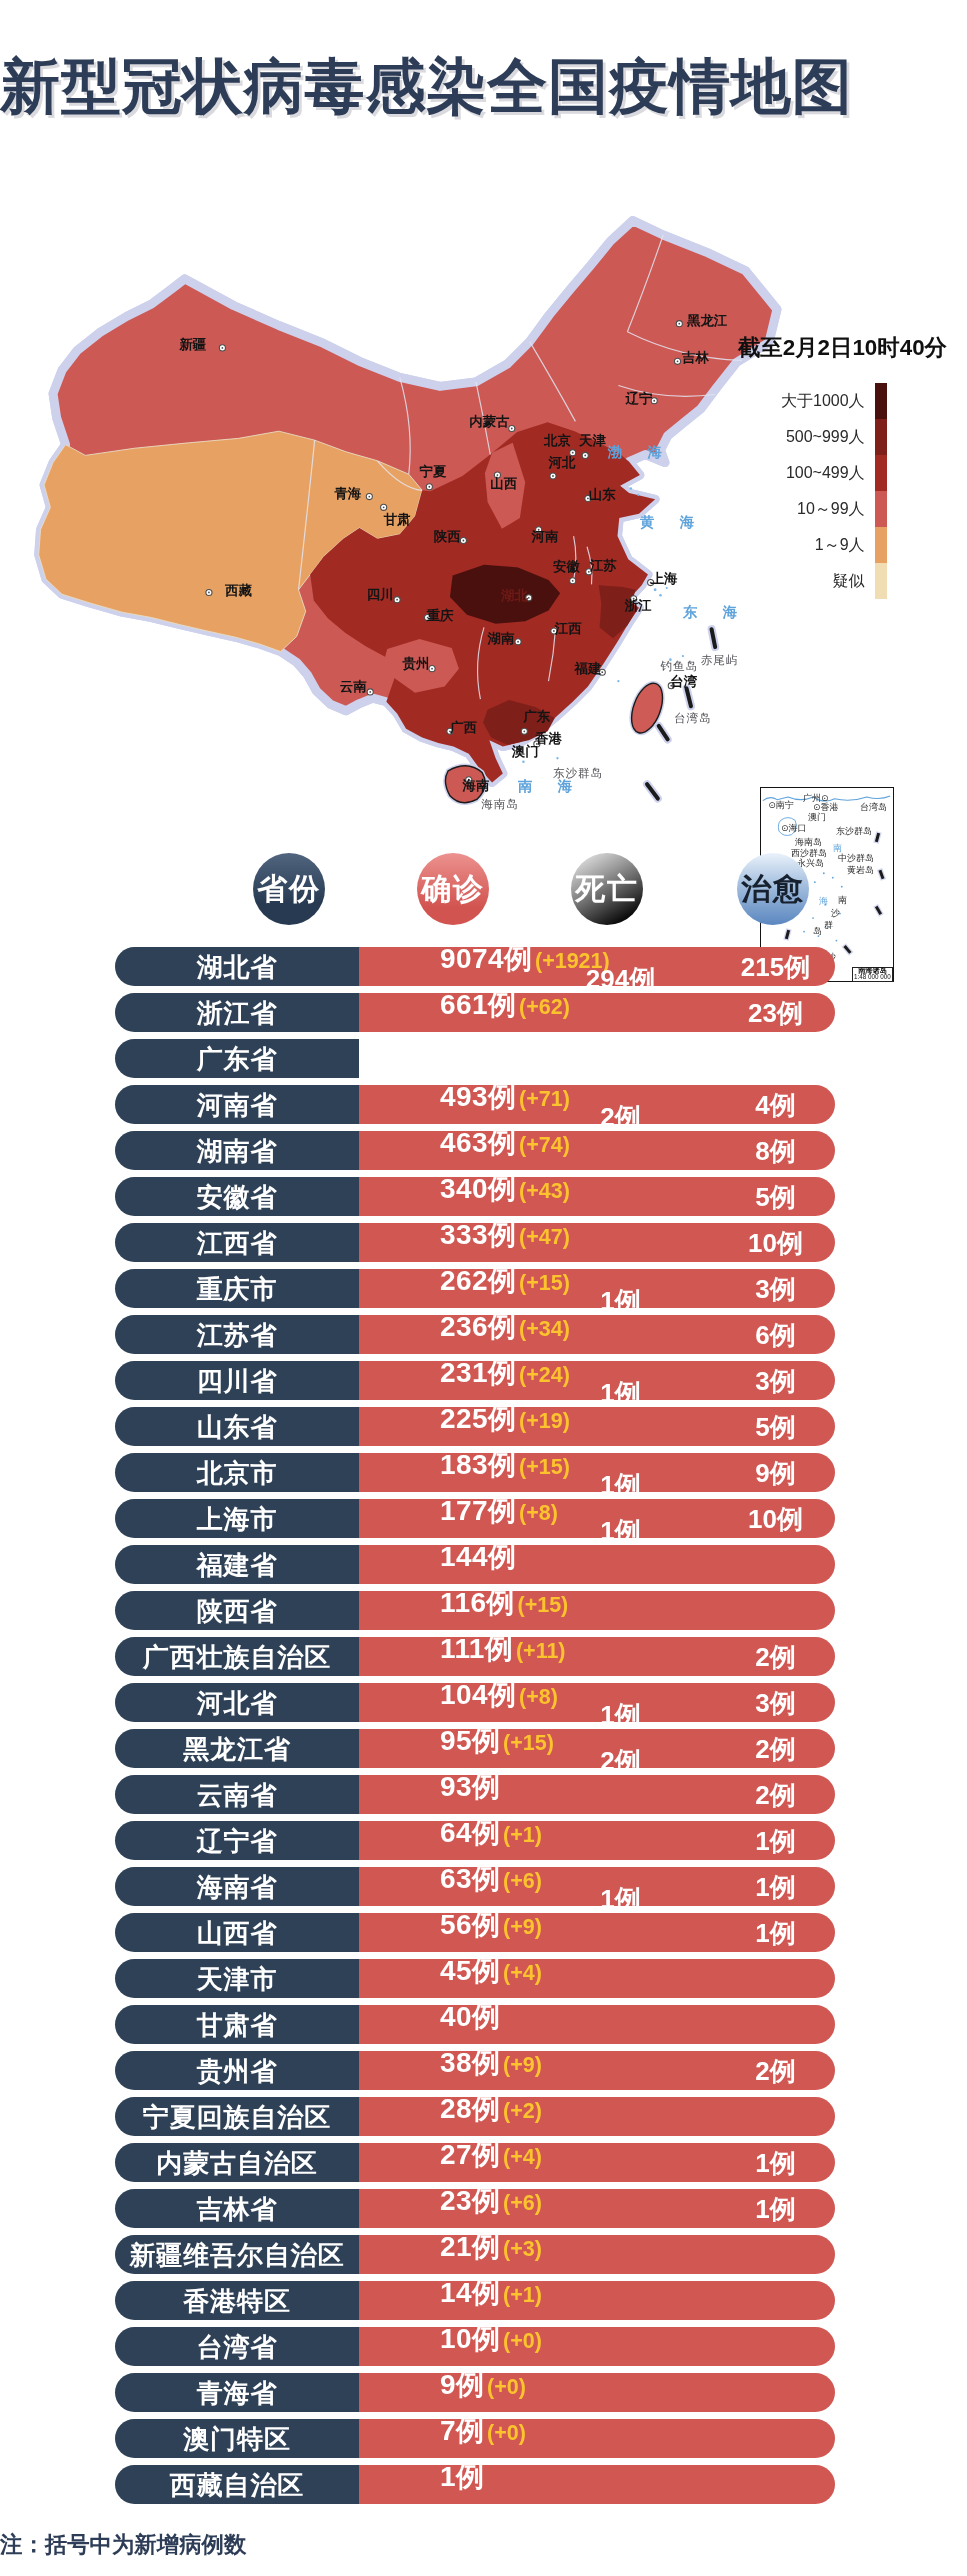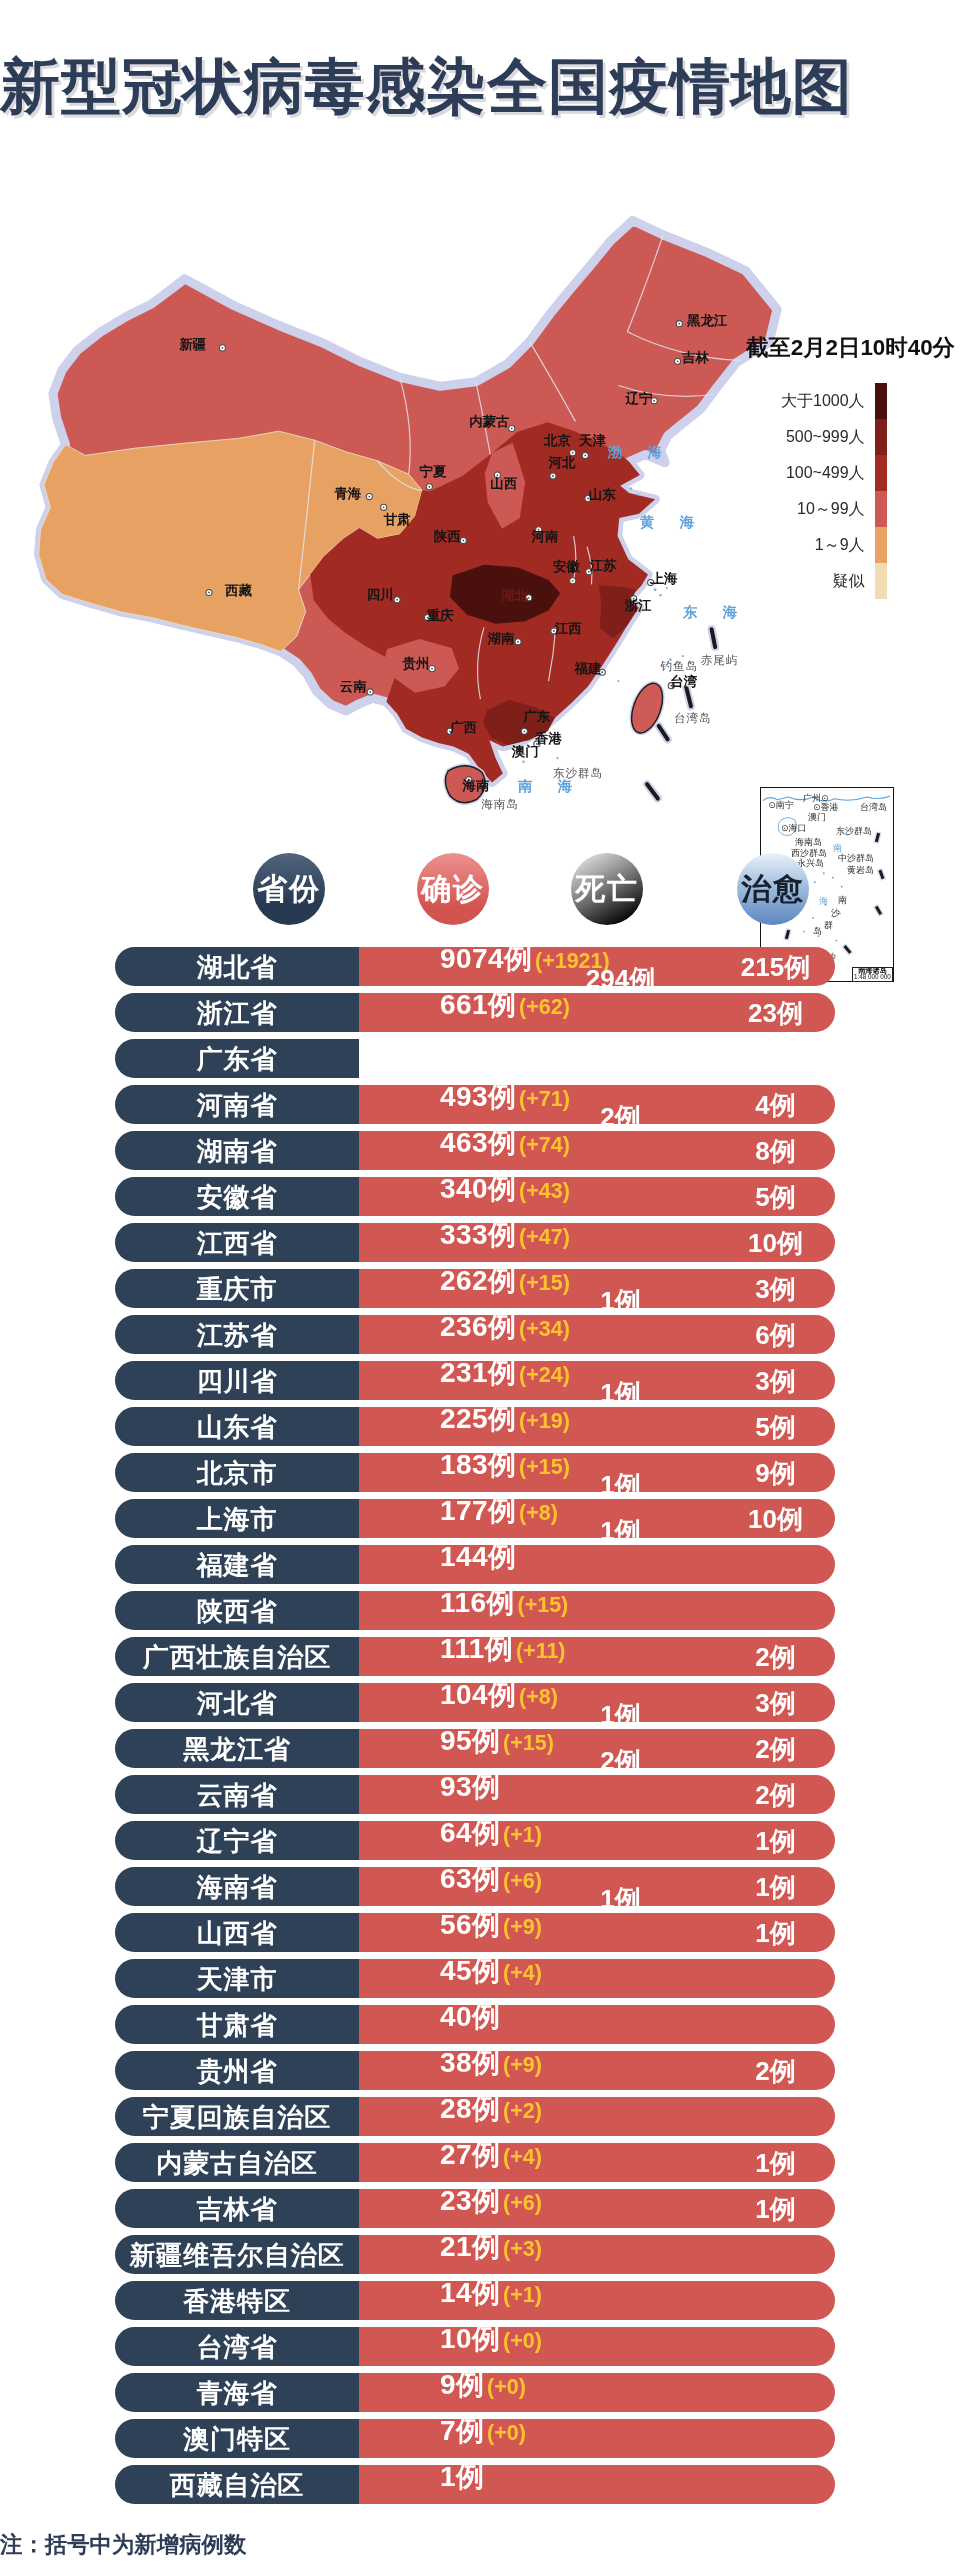--- a/index.html
+++ b/index.html
@@ -3,21 +3,21 @@
 <meta charset="utf-8">
 <style>
   html,body{margin:0;padding:0;}
   body{width:968px;height:2576px;position:relative;background:#ffffff;overflow:hidden;
        font-family:"Liberation Sans","DejaVu Sans",sans-serif;}
   .title{position:absolute;top:47px;left:0;width:850px;text-align:center;
          font-size:60px;font-weight:900;color:#2e3d57;letter-spacing:0.9px;
          text-shadow:2.7px 2.7px 0 #d9d9de;white-space:nowrap;}
   #map-svg{position:absolute;left:0;top:166px;}
   
-  .timestamp{position:absolute;top:332px;left:8px;width:947px;text-align:right;
+  .timestamp{position:absolute;top:332px;left:0;width:947px;text-align:right;
              font-size:22.4px;font-weight:900;color:#101010;}
   .legend{position:absolute;top:383px;left:690px;}
   .legend-row{position:relative;height:36px;width:197px;}
   .legend-label{position:absolute;right:22.4px;top:0;line-height:36px;font-size:16px;color:#2a2a2a;}
   .legend-swatch{position:absolute;right:0;top:0;width:12.5px;height:36px;}
   
   .inset{position:absolute;left:760px;top:787px;width:134px;height:195px;
          background:#fff;border:1.8px solid #141414;box-sizing:border-box;}
   .inset .ilabel{position:absolute;font-size:9px;color:#2b2b2b;white-space:nowrap;line-height:9px;}
   .inset .blue{color:#5ea3dc;}

